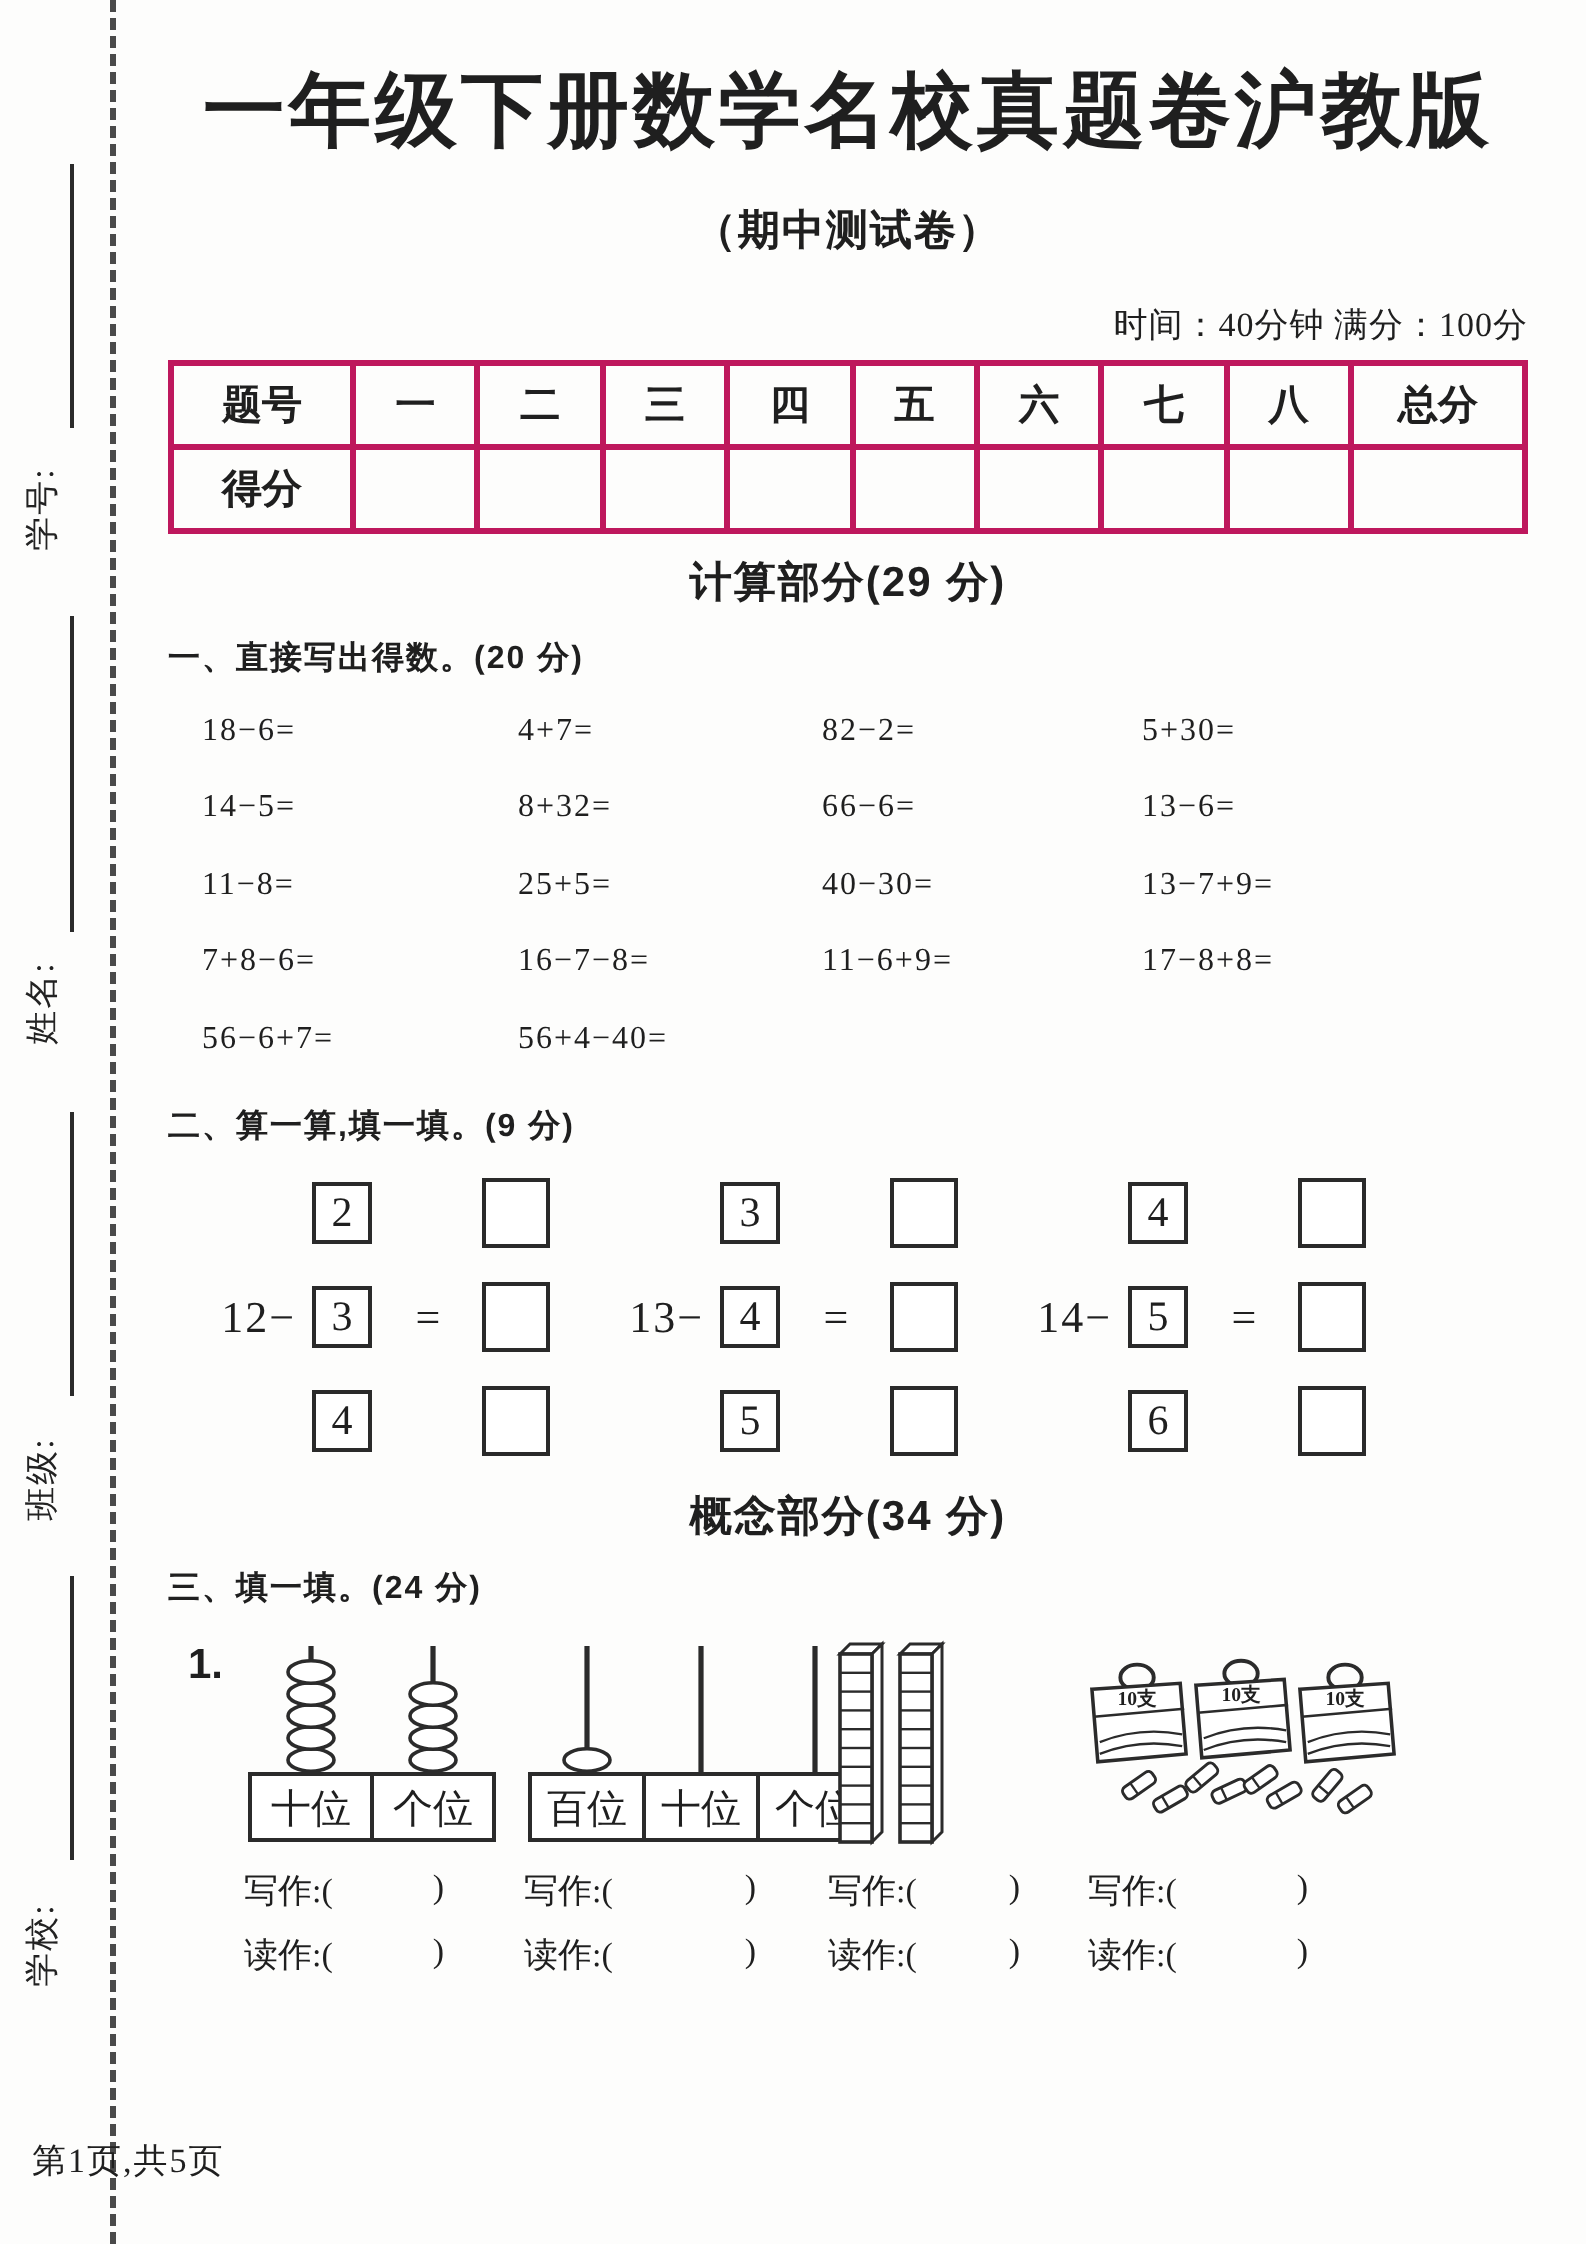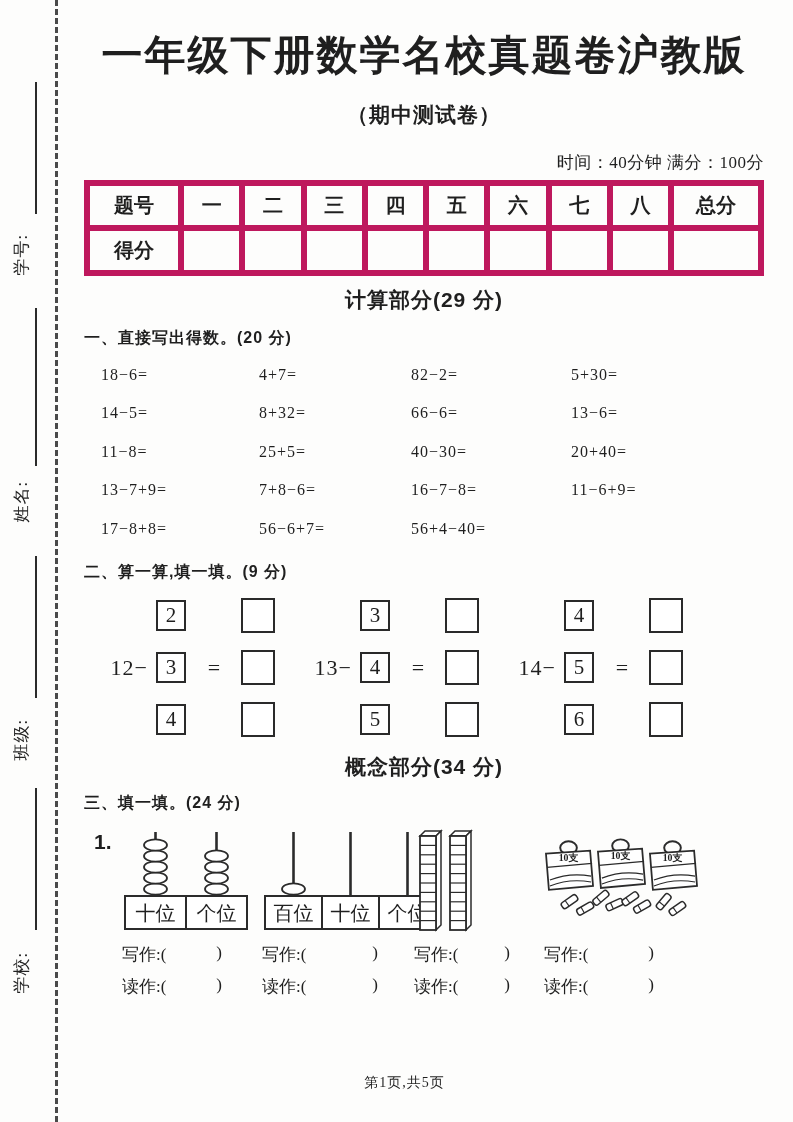--- a/index.html
+++ b/index.html
@@ -16,21 +16,21 @@
   .m-label{position:absolute;left:-15px;width:72px;text-align:center;
     font-size:17px;color:#222;transform:rotate(-90deg);letter-spacing:1px;white-space:nowrap;}
 
   
   .content{position:absolute;left:84px;top:0;width:680px;}
   .title{margin:32px 0 0;text-align:center;font-size:41px;font-weight:700;letter-spacing:2px;line-height:1.15;}
   .subtitle{margin:24px 0 0;text-align:center;font-size:21px;font-weight:700;letter-spacing:1px;line-height:1.15;}
   .meta{margin-top:24px;text-align:right;font-size:17px;letter-spacing:0.5px;}
 
   table.score-table{width:100%;border-collapse:collapse;margin-top:6px;table-layout:fixed;}
-  table.score-table td{border:6px solid #be185d;height:39px;text-align:center;vertical-align:middle;
+  table.score-table td{border:3px solid #be185d;height:39px;text-align:center;vertical-align:middle;
     font-family:"Liberation Sans", sans-serif;font-weight:700;font-size:20px;padding:0;}
 
   .center-header{margin-top:10px;text-align:center;font-family:"Liberation Sans", sans-serif;
     font-weight:700;font-size:21px;letter-spacing:1px;}
   .center-header.concept{margin-top:16px;}
   .q-title{margin-top:14px;font-family:"Liberation Sans", sans-serif;font-weight:700;
     font-size:16px;letter-spacing:1px;}
   .q-title.q3{margin-top:12px;}
 
   .q1-grid{display:grid;grid-template-columns:158px 152px 160px auto;
@@ -46,21 +46,21 @@
   .nbox.blank{width:34px;height:35px;}
 
   .q3-area{position:relative;height:180px;margin-top:14px;}
   .item-no{position:absolute;left:10px;top:2px;font-weight:700;font-size:21px;
     font-family:"Liberation Sans", sans-serif;}
   .q3-col{position:absolute;top:0;}
   .q3-fig{height:104px;display:flex;align-items:flex-end;}
   .wr-line{display:flex;justify-content:space-between;margin-top:11px;font-size:17px;white-space:nowrap;}
   .wr-line.second{margin-top:9px;}
 
-  .footer{position:absolute;left:16px;right:0;bottom:30px;text-align:center;font-size:14px;letter-spacing:1px;}
+  .footer{position:absolute;left:16px;right:0;bottom:30px;font-size:17px;letter-spacing:1px;}
   svg text{font-family:"Liberation Serif", serif;}
 </style>
 </head>
 <body>
 
 <div class="page">
 
   <div class="margin-strip" id="marginStrip">
       <div class="m-line" style="top: 82px; height: 132px;"></div>
       <div class="m-label" style="top: 243px;">学号:</div>
@@ -113,21 +113,20 @@
         <div class="q1-cell">4+7=</div>
         <div class="q1-cell">82−2=</div>
         <div class="q1-cell">5+30=</div>
         <div class="q1-cell">14−5=</div>
         <div class="q1-cell">8+32=</div>
         <div class="q1-cell">66−6=</div>
         <div class="q1-cell">13−6=</div>
         <div class="q1-cell">11−8=</div>
         <div class="q1-cell">25+5=</div>
         <div class="q1-cell">40−30=</div>
-        <div class="q1-cell">20+40=</div>
         <div class="q1-cell">13−7+9=</div>
         <div class="q1-cell">7+8−6=</div>
         <div class="q1-cell">16−7−8=</div>
         <div class="q1-cell">11−6+9=</div>
         <div class="q1-cell">17−8+8=</div>
         <div class="q1-cell">56−6+7=</div>
         <div class="q1-cell">56+4−40=</div>
       </div>
 
     <div class="q-title">二、算一算,填一填。(9 分)</div>

